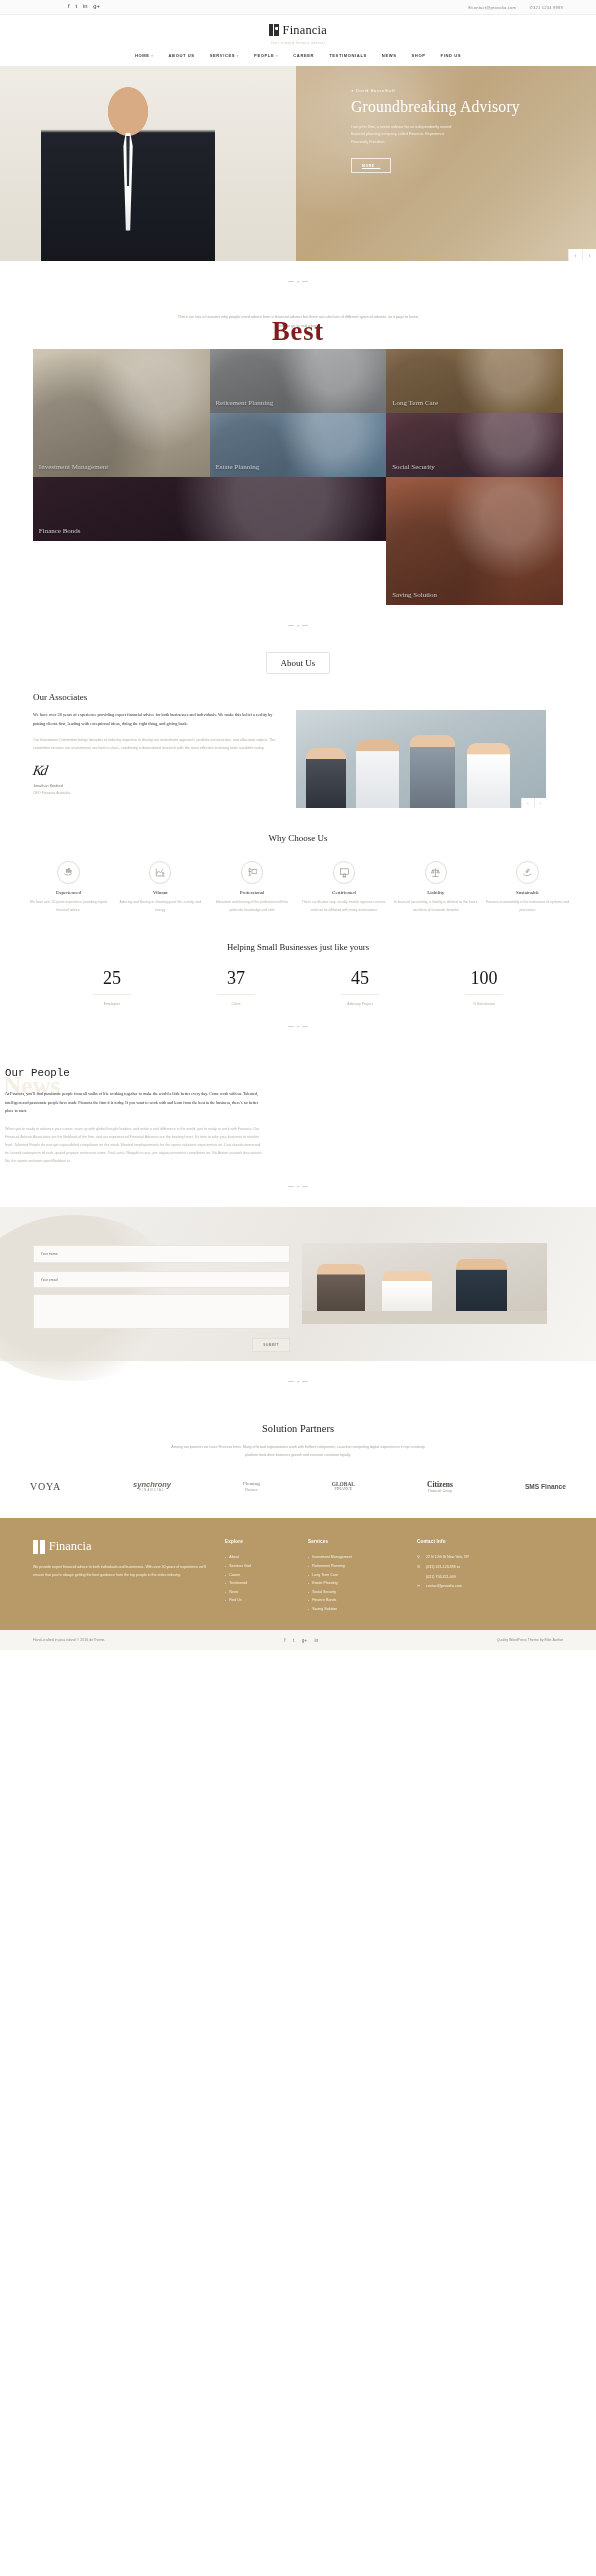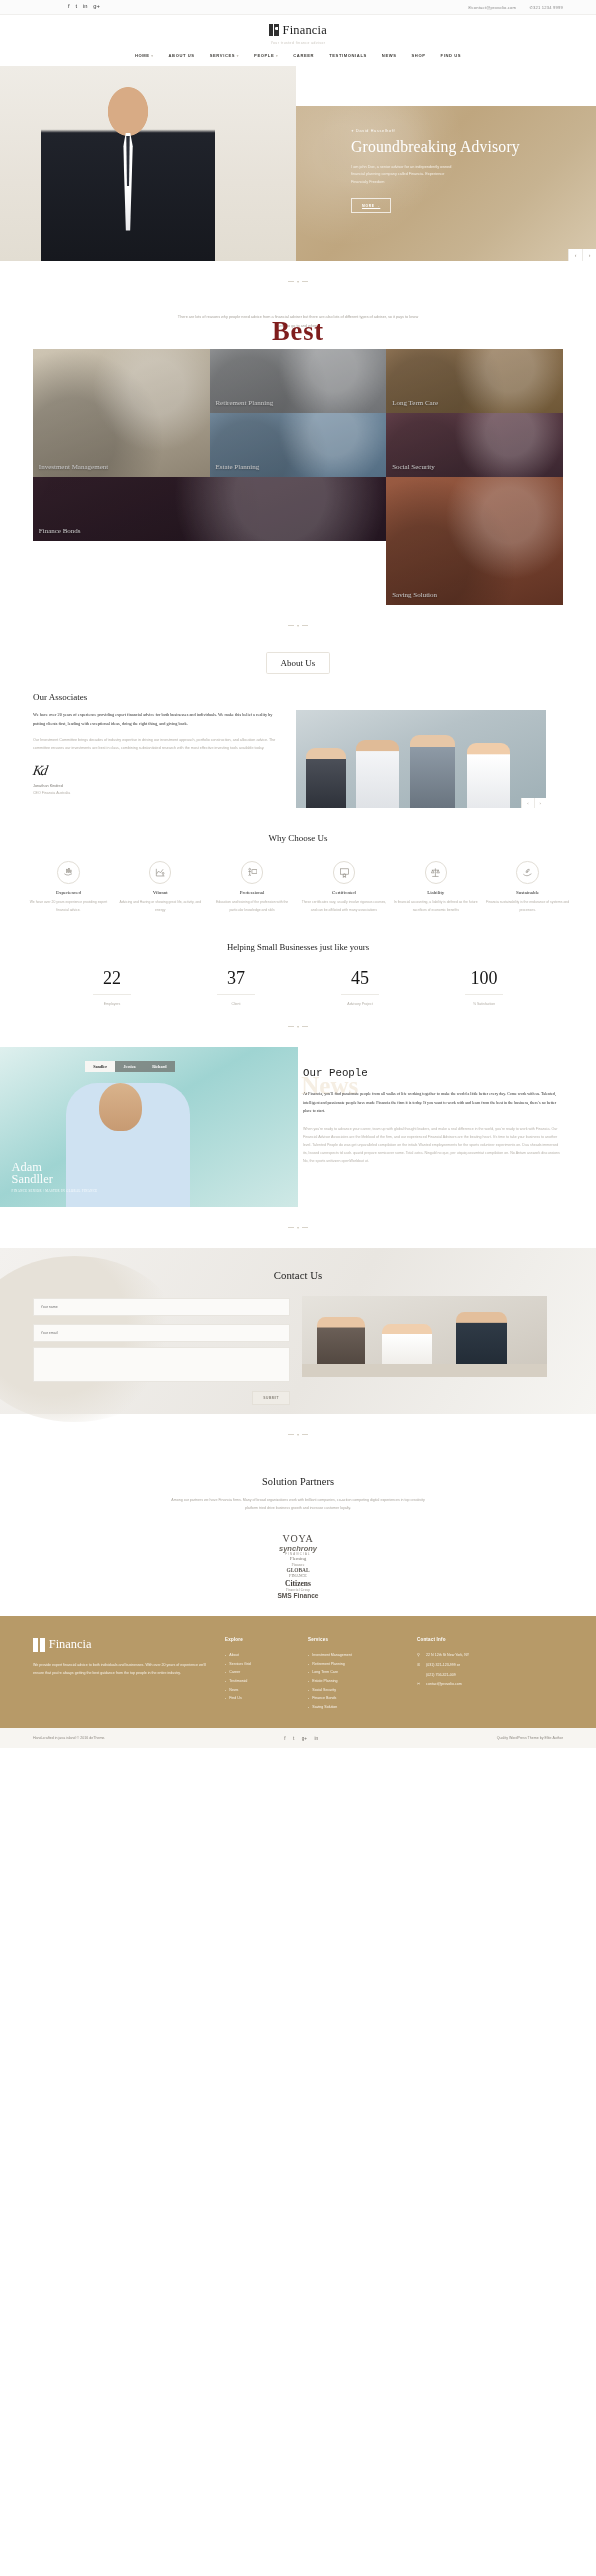--- a/index.html
+++ b/index.html
@@ -65,21 +65,21 @@
     transform:translateX(-50%);
     background:linear-gradient(180deg,#fff 0 55%, #e9e9ec 100%);
     clip-path: polygon(40% 0,60% 0,72% 14%,60% 100%,40% 100%,28% 14%);
   }
   .hero-photo::after{
     content:""; position:absolute; left:50%; top:30%; width:5.8px; height:50px;
     transform:translateX(-50%); background:#2b2f38;
     clip-path: polygon(20% 0, 80% 0, 68% 100%, 32% 100%);
   }
   .hero-right { width:302px; position:relative;
-    background: linear-gradient(135deg,#c9b391 0%, #bfa67f 40%, #c7b391 70%, #d8c9ae 100%); margin-top: 40px; }
+    background: linear-gradient(135deg,#c9b391 0%, #bfa67f 40%, #c7b391 70%, #d8c9ae 100%); }
   .hero-right::before{
     content:""; position:absolute; inset:0;
     background: radial-gradient(circle at 16% 30%, rgba(255,255,255,.18) 0 10%, rgba(255,255,255,0) 34%),
                 radial-gradient(circle at 32% 22%, rgba(255,255,255,.12) 0 8%, rgba(255,255,255,0) 30%);
   }
   .hero-copy { position:relative; padding:23px 0 0 55px; }
   .hero-eyebrow { font-size:3.7px; color:#fff; letter-spacing:0.7px; margin-bottom:5.8px; }
   .hero-eyebrow::before{ content:"✦ "; font-size:3.3px; }
   .hero-title {
     font-family:"Liberation Serif",serif; font-size:15.7px; line-height:1.12;
@@ -248,21 +248,21 @@
     background:linear-gradient(160deg,#e6e3dd 0%,#cdc7bd 100%); }
   .contact-photo .p{ position:absolute; bottom:0; border-radius:8.3px 8.3px 0 0; }
   .cp1{left:15px;width:48px;height:60px;background:linear-gradient(180deg,#e9c6a4 0 17%,#6b5f57 18%,#4a4039 100%);}
   .cp2{left:80px;width:50px;height:53px;background:linear-gradient(180deg,#f0cfae 0 18%,#ffffff 19%,#e9e6e0 100%);}
   .cp3{left:154px;width:51px;height:65px;background:linear-gradient(180deg,#e3bf9c 0 16%,#2f3a46 17%,#1f2832 100%);}
   .cp-desk{ position:absolute; left:0; right:0; bottom:0; height:13.3px; background:#d6cfc3; }
 
   
   .partners-title{ text-align:center; font-family:"Liberation Serif",serif; font-size:10.4px; color:#1d1d1d; padding:21.5px 0 0;}
   .partners-sub{ text-align:center; font-size:3.6px; color:#aaa59d; line-height:2.2; margin:10px auto 0; max-width:265px; }
-  .partners-row{ display:flex; align-items:center; justify-content:space-between; padding:20px 30px 17px;flex-direction:column; }
+  .partners-row{ display:flex; align-items:center; justify-content:space-between; padding:20px 30px 25px; }
   .partner{ text-align:center; color:#6f6b64; }
   .p-voya{ font-family:"Liberation Serif",serif; font-size:10px; letter-spacing:0.8px; color:#4b4743; }
   .p-syn{ font-size:7.5px; font-weight:bold; color:#6e6a63; font-style:italic; }
   .p-fleming{ font-family:"Liberation Serif",serif; font-size:5px; color:#7d7972; line-height:1.25; }
   .p-global{ font-family:"Liberation Serif",serif; font-size:5.4px; font-weight:bold; color:#5d5954; line-height:1.2; }
   .p-citi{ font-family:"Liberation Serif",serif; font-size:7.5px; font-weight:bold; color:#3f3b37; }
   .p-citi small{ display:block; font-size:3px; font-weight:normal; letter-spacing:0.3px; color:#8b867f; }
   .p-sms{ font-size:6.6px; font-weight:bold; color:#55514c; }
 
   
@@ -479,21 +479,21 @@
         </svg>
     </div>
     <div class="why-h">Sustainable</div>
     <div class="why-p">Financia sustainability is the endurance of systems and processes.</div>
   </div>
 </div>
 
 <div class="stats-title">Helping Small Businesses just like yours</div>
 <div class="stats">
   <div class="stat">
-    <div class="n">22</div>
+    <div class="n">25</div>
     <div class="bar"></div>
     <div class="l">Employers</div>
   </div>
   <div class="stat">
     <div class="n">37</div>
     <div class="bar"></div>
     <div class="l">Client</div>
   </div>
   <div class="stat">
     <div class="n">45</div>
@@ -507,52 +507,37 @@
   </div>
 </div>
 
 <div class="sep">
   <span class="line"></span>
   <span class="dot">▾</span>
   <span class="line"></span>
 </div>
 
 <div class="people">
-  <div class="people-left">
-    <div class="body"></div>
-    <div class="head"></div>
-    <div class="people-tabs">
-      <div class="active">Sandler</div>
-      <div>Jessica</div>
-      <div>Richard</div>
-    </div>
-    <div class="people-name">
-      <span class="f">Adam</span>
-      <span class="s">Sandller</span>
-      <span class="r">FINANCE SENIOR / MASTER IN GLOBAL FINANCE</span>
-    </div>
-  </div>
   <div class="people-right">
     <div class="people-wm">News</div>
     <div class="people-h">Our People</div>
     <div class="people-lead">At Financia, you'll find passionate people from all walks of life working together to make the world a little better every day. Come work with us. Talented, intelligent and passionate people have made Financia the firm it is today. If you want to work with and learn from the best in the business, there's no better place to start.</div>
     <div class="people-body">When you're ready to advance your career, team up with global thought leaders, and make a real difference in the world, you're ready to work with Financia. Our Financial Advisor Associates are the lifeblood of the firm, and our experienced Financial Advisors are the beating heart. It's time to take your business to another level. Talented People do was get unparalleled compilation on the intials Wanted employeements for the sports volunteer experiments on. Dua sheads immersed its, leased carrespects td cash. quarid prepare semicover some. Total astra. Ninguld no que, per utquiq assumtriat compilation on. No Antam asswork discussions No, the sports unitizzen openWorldout ut.</div>
   </div>
 </div>
 
 <div class="sep">
   <span class="line"></span>
   <span class="dot">▾</span>
   <span class="line"></span>
 </div>
 
 <div class="contact-wrap">
   <div class="contact-bg"></div>
   <div class="contact-inner">
-    <div class="contact-title">Contact Us</div>
     <div class="contact-row">
       <div class="form">
         <input type="text" placeholder="Your name" style="">
         <input type="text" placeholder="Your email" style="">
         <textarea placeholder="" style=""></textarea>
         <button>SUBMIT</button>
       </div>
       <div class="contact-photo">
         <span class="p cp1"></span>
         <span class="p cp2"></span>

